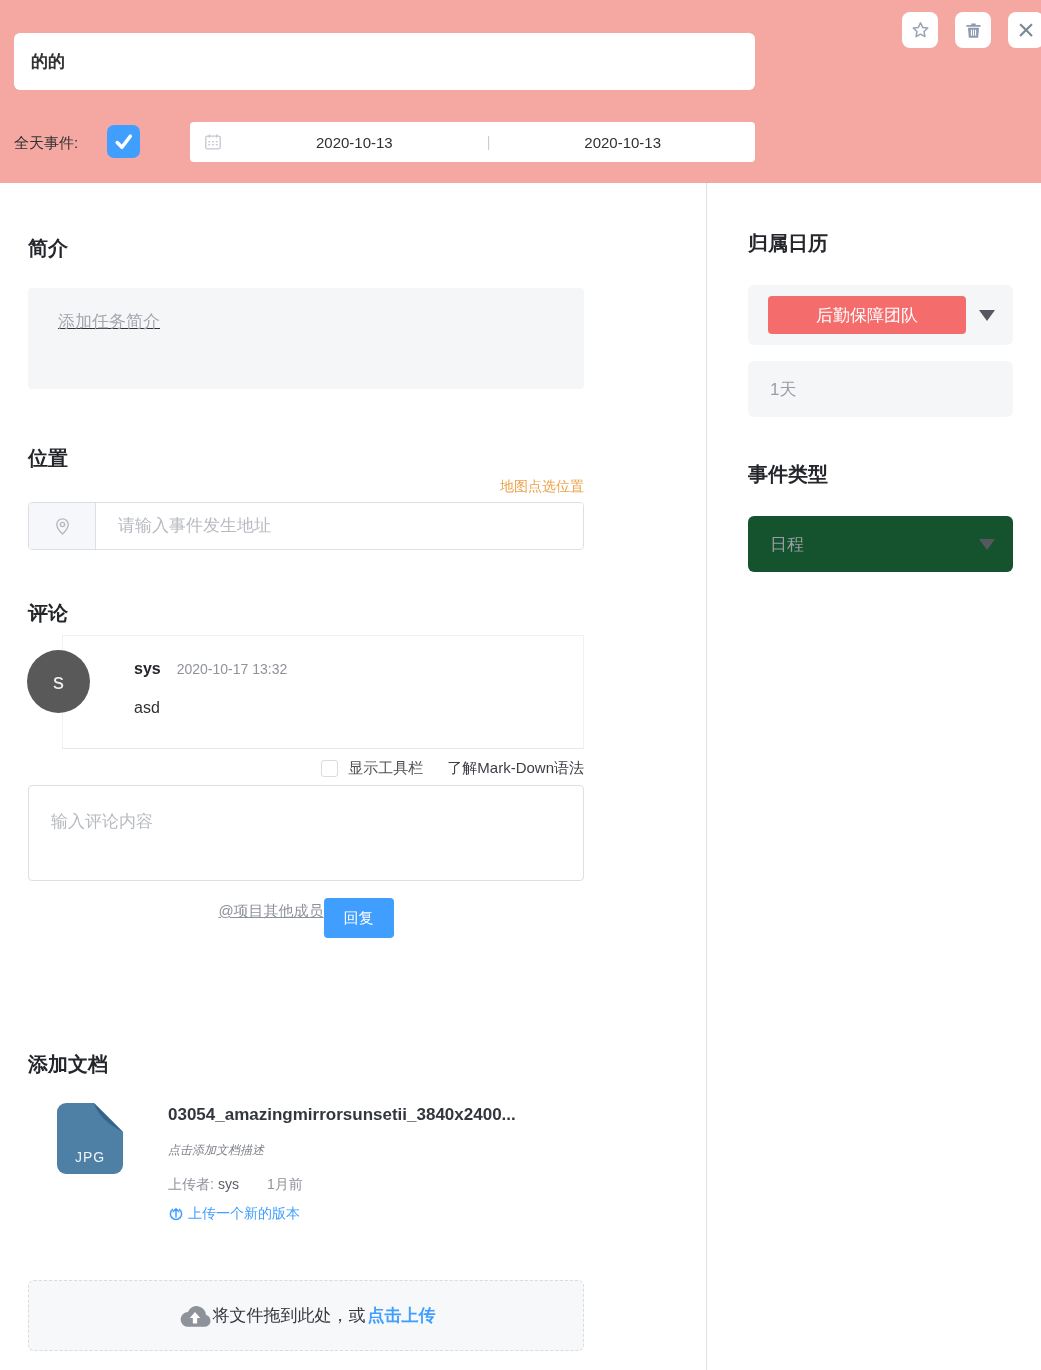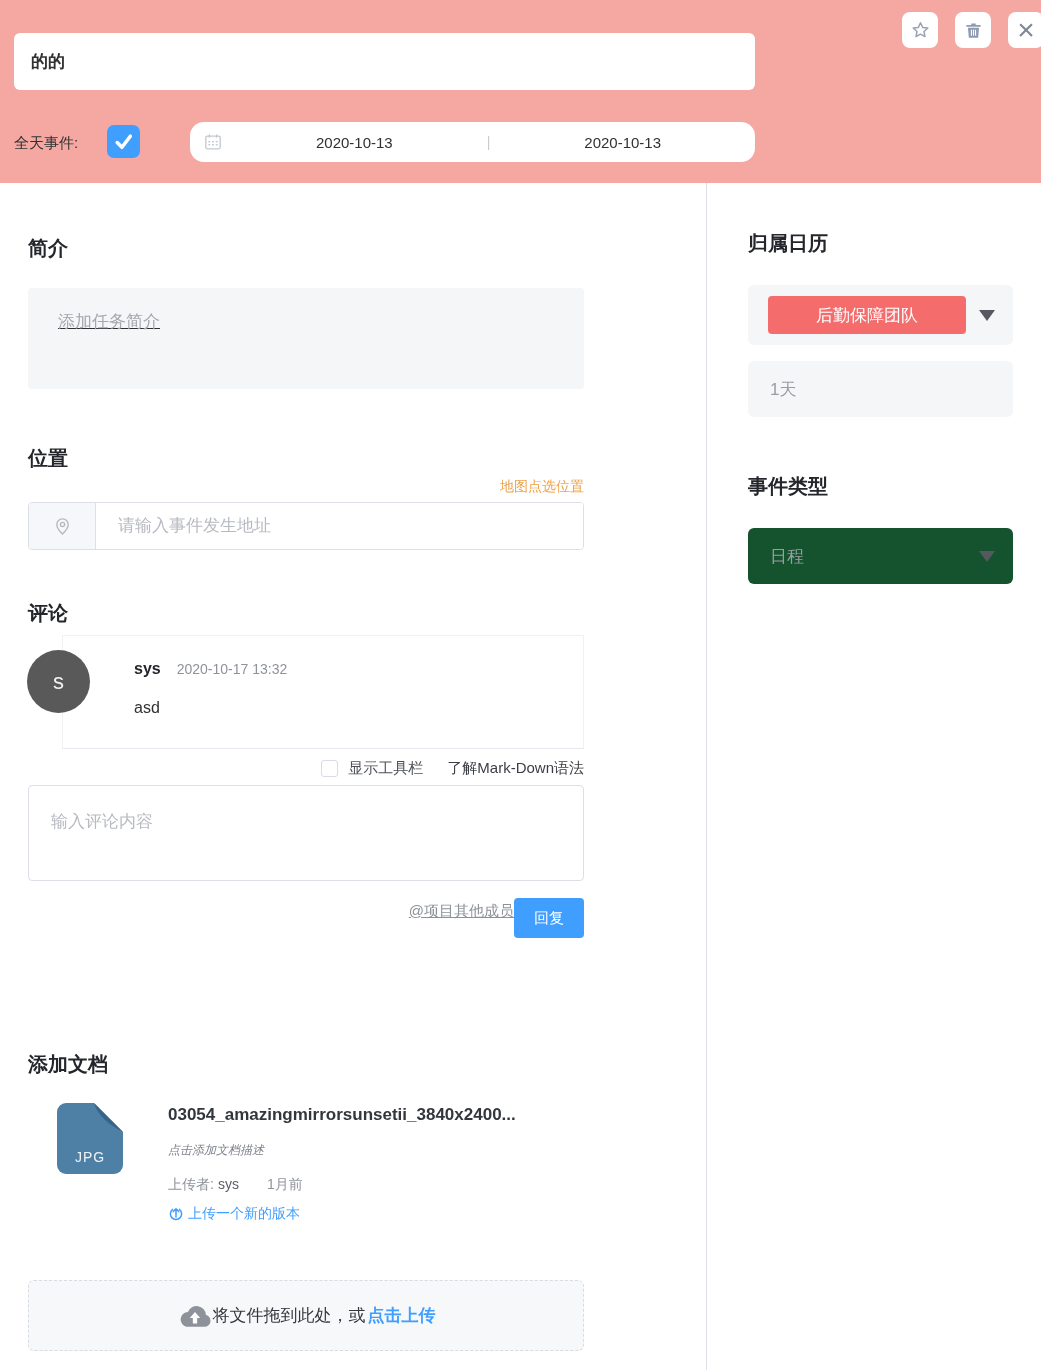--- a/index.html
+++ b/index.html
@@ -25,21 +25,21 @@
   }
   .close-glyph { font-size:30px; line-height:1; color:#7f8896; font-weight:normal; }
   .allday-label { position:absolute; left:14px; top:134px; font-size:15px; color:#303133; }
   .allday-checkbox {
     position:absolute; left:107px; top:125px; width:33px; height:33px;
     background:#409eff; border-radius:7px; display:flex; align-items:center;
     justify-content:center; cursor:pointer;
   }
   .date-picker {
     position:absolute; left:190px; top:122px; width:565px; height:40px;
-    background:#fff; border-radius:14px; display:flex; align-items:center;
+    background:#fff; border-radius:4px; display:flex; align-items:center;
     cursor:pointer;
   }
   .cal-icon { margin-left:14px; display:flex; }
   .date-val { flex:1; text-align:center; font-size:15px; color:#303133; }
   .date-sep { color:#c8ccd4; font-size:14px; }
   
   .main { display:flex; align-items:stretch; min-height:1187px; }
   .left-col { width:707px; border-right:1px solid #dcdfe6; padding:0 122px 40px 28px; }
   .right-col { width:334px; padding:0 28px 0 41px; }
   h2.sec { font-size:20px; font-weight:bold; color:#24262b; line-height:27px; }
@@ -96,21 +96,21 @@
   }
   .tb-label { color:#4d5156; margin-left:10px; }
   .md-link { color:#3b3e45; margin-left:24px; text-decoration:none; cursor:pointer; }
   .comment-input {
     margin-top:8px; width:100%; height:96px;
     border:1px solid #dcdfe6; border-radius:4px; outline:none; resize:none;
     padding:24px 22px; font-size:17px; color:#303133; background:#fff;
     font-family:"Liberation Sans", sans-serif;
   }
   .comment-input::placeholder { color:#b7bac1; }
-  .reply-row { display:flex; justify-content:flex-end; align-items:flex-start; margin-top:13px; }
+  .reply-row { display:flex; justify-content:center; align-items:flex-start; margin-top:13px; }
   .mention-link { color:#8d9199; font-size:15px; text-decoration:underline; margin-top:4px; cursor:pointer; }
   .reply-btn {
     width:70px; height:40px; background:#409eff; color:#fff; border:none;
     border-radius:4px; font-size:15px; cursor:pointer;
     font-family:"Liberation Sans", sans-serif;
   }
   
   .doc-h { margin-top:113px; }
   .file-row { display:flex; margin-top:25px; }
   .file-icon { position:relative; width:66px; height:71px; margin-left:29px; flex:0 0 66px; }
@@ -148,21 +148,21 @@
   }
   .caret {
     width:0; height:0; border-left:8px solid transparent;
     border-right:8px solid transparent; border-top:11px solid #55585e;
   }
   .dur-box {
     margin-top:16px; height:56px; background:#f5f6f8; border-radius:6px;
     display:flex; align-items:center; padding:0 22px;
     color:#9a9da5; font-size:17px; cursor:text;
   }
-  .type-h { margin-top:56px; }
+  .type-h { margin-top:44px; }
   .type-box {
     margin-top:28px; height:56px; background:#14532d; border-radius:6px;
     display:flex; align-items:center; justify-content:space-between;
     padding:0 18px 0 22px; color:#9a9da5; font-size:17px; cursor:pointer;
   }
 </style>
 </head>
 <body>
 
 <div class="app">

